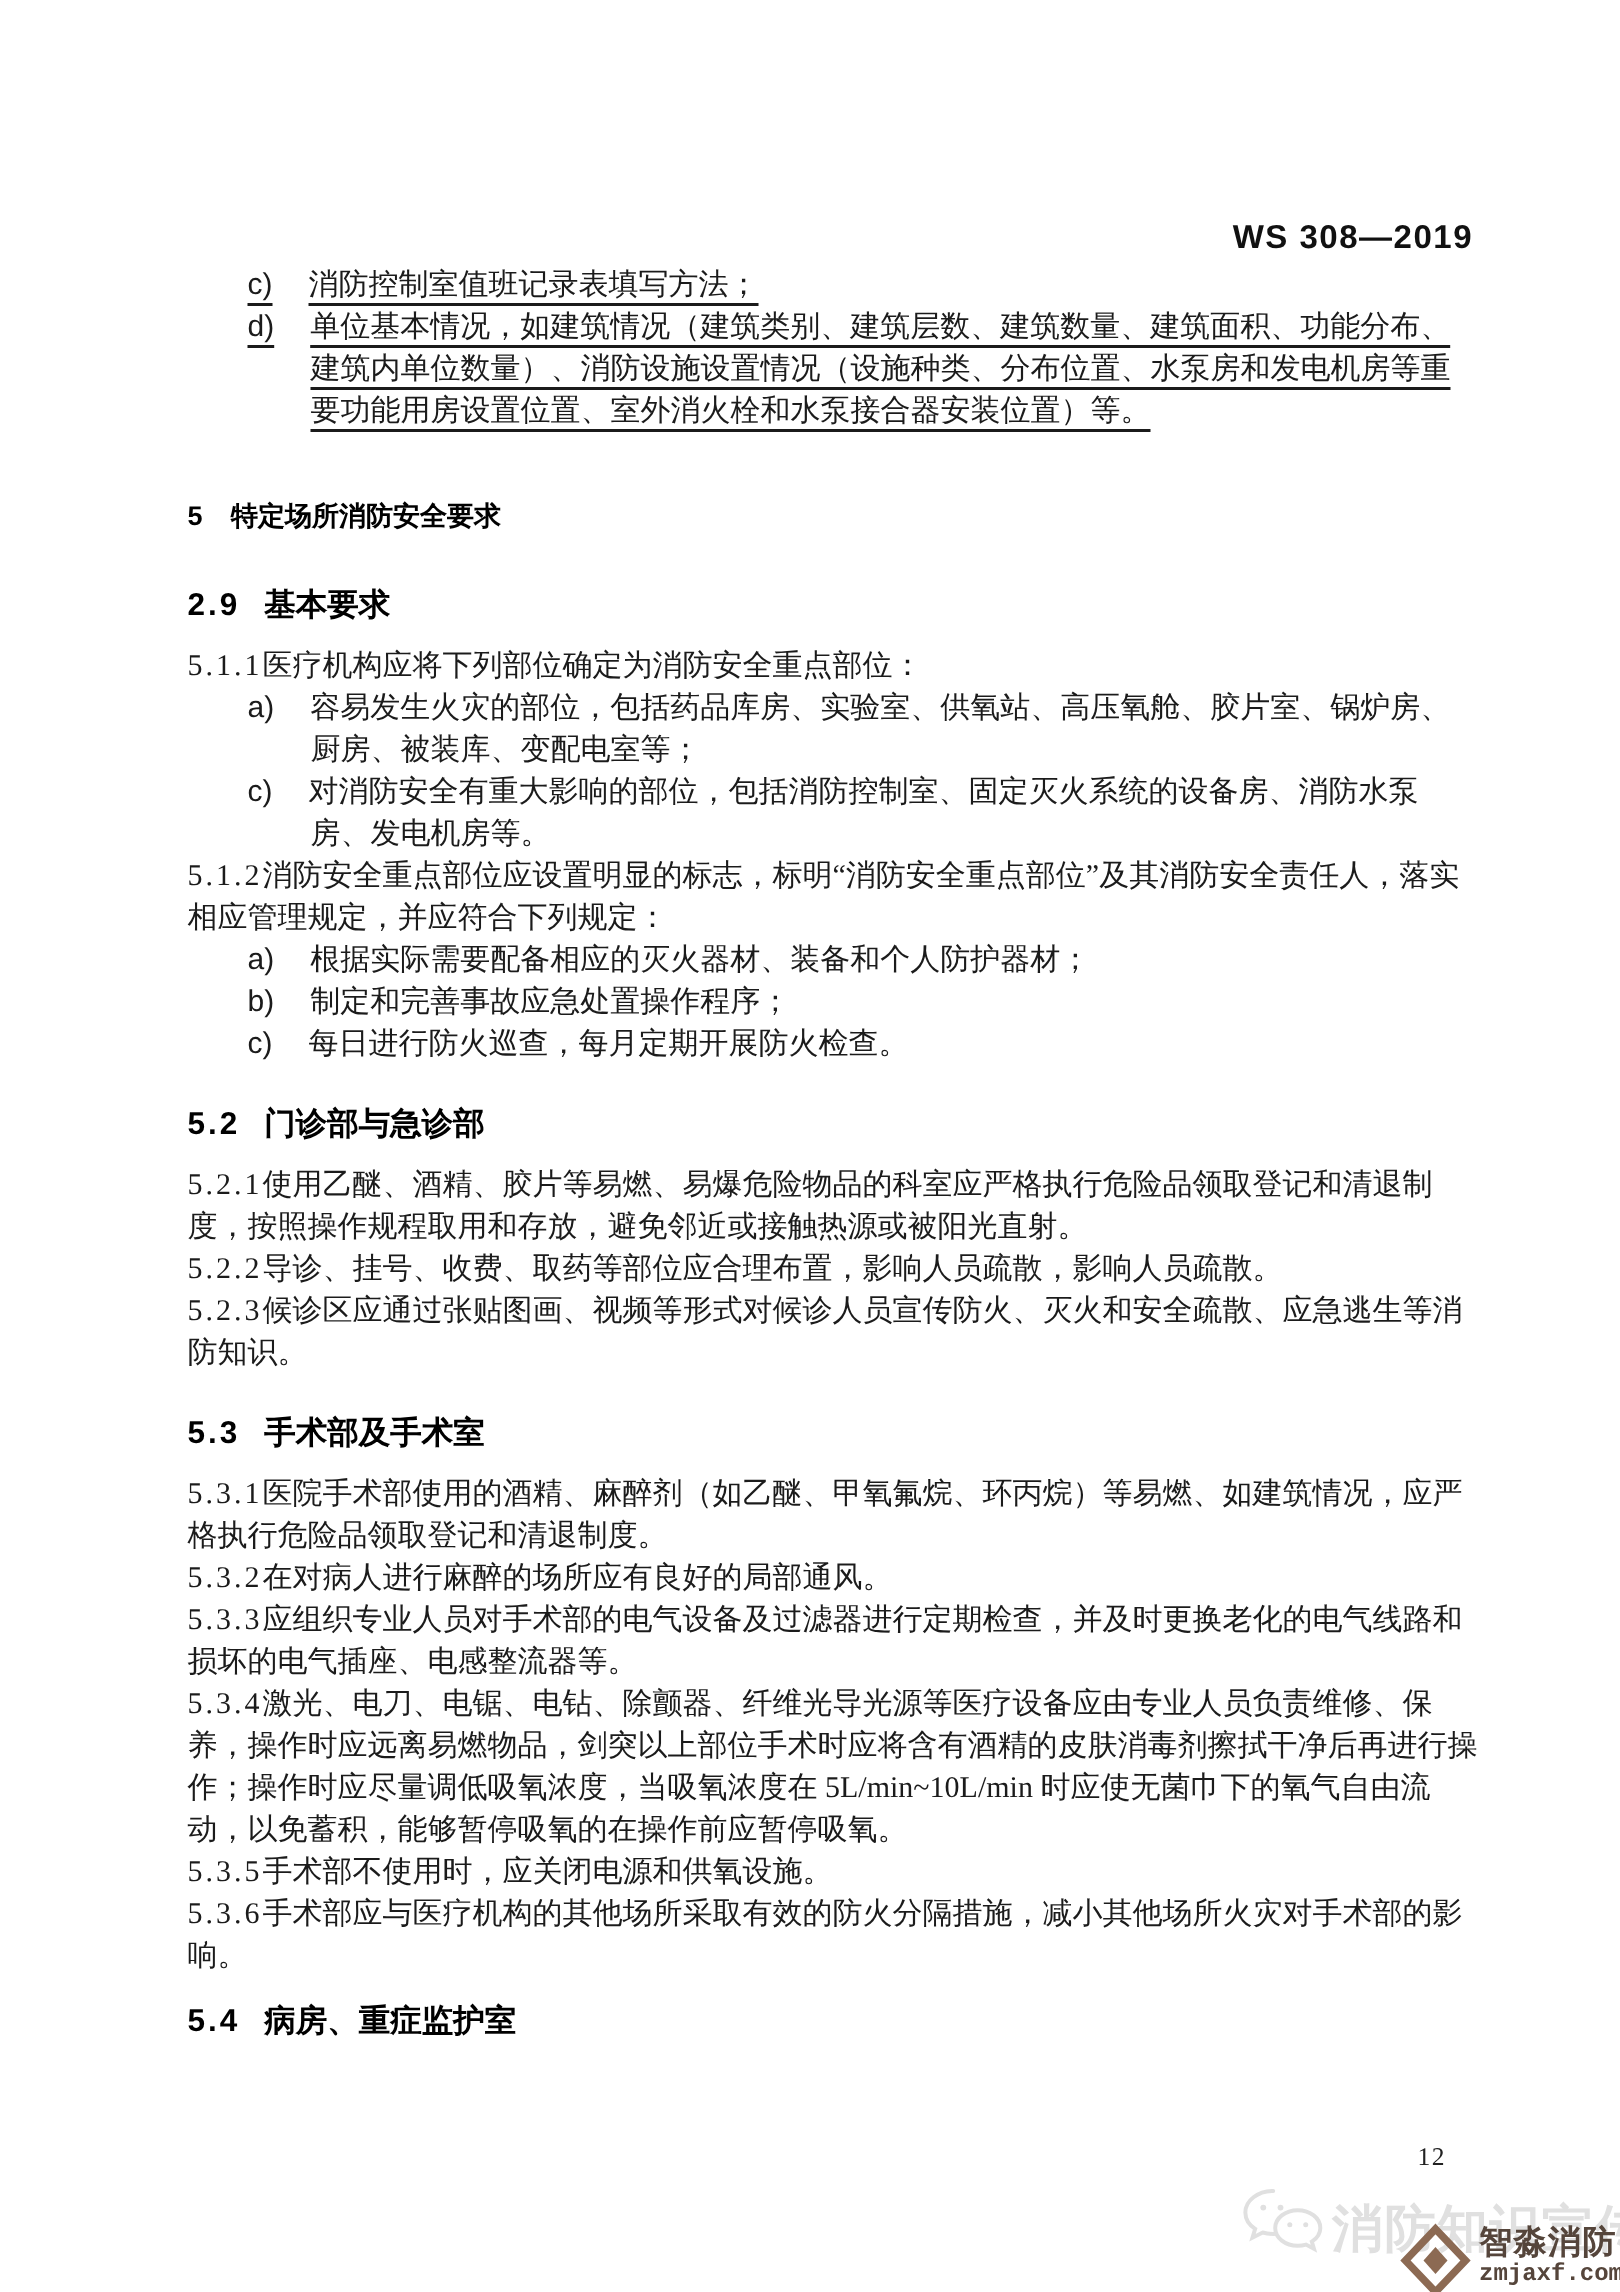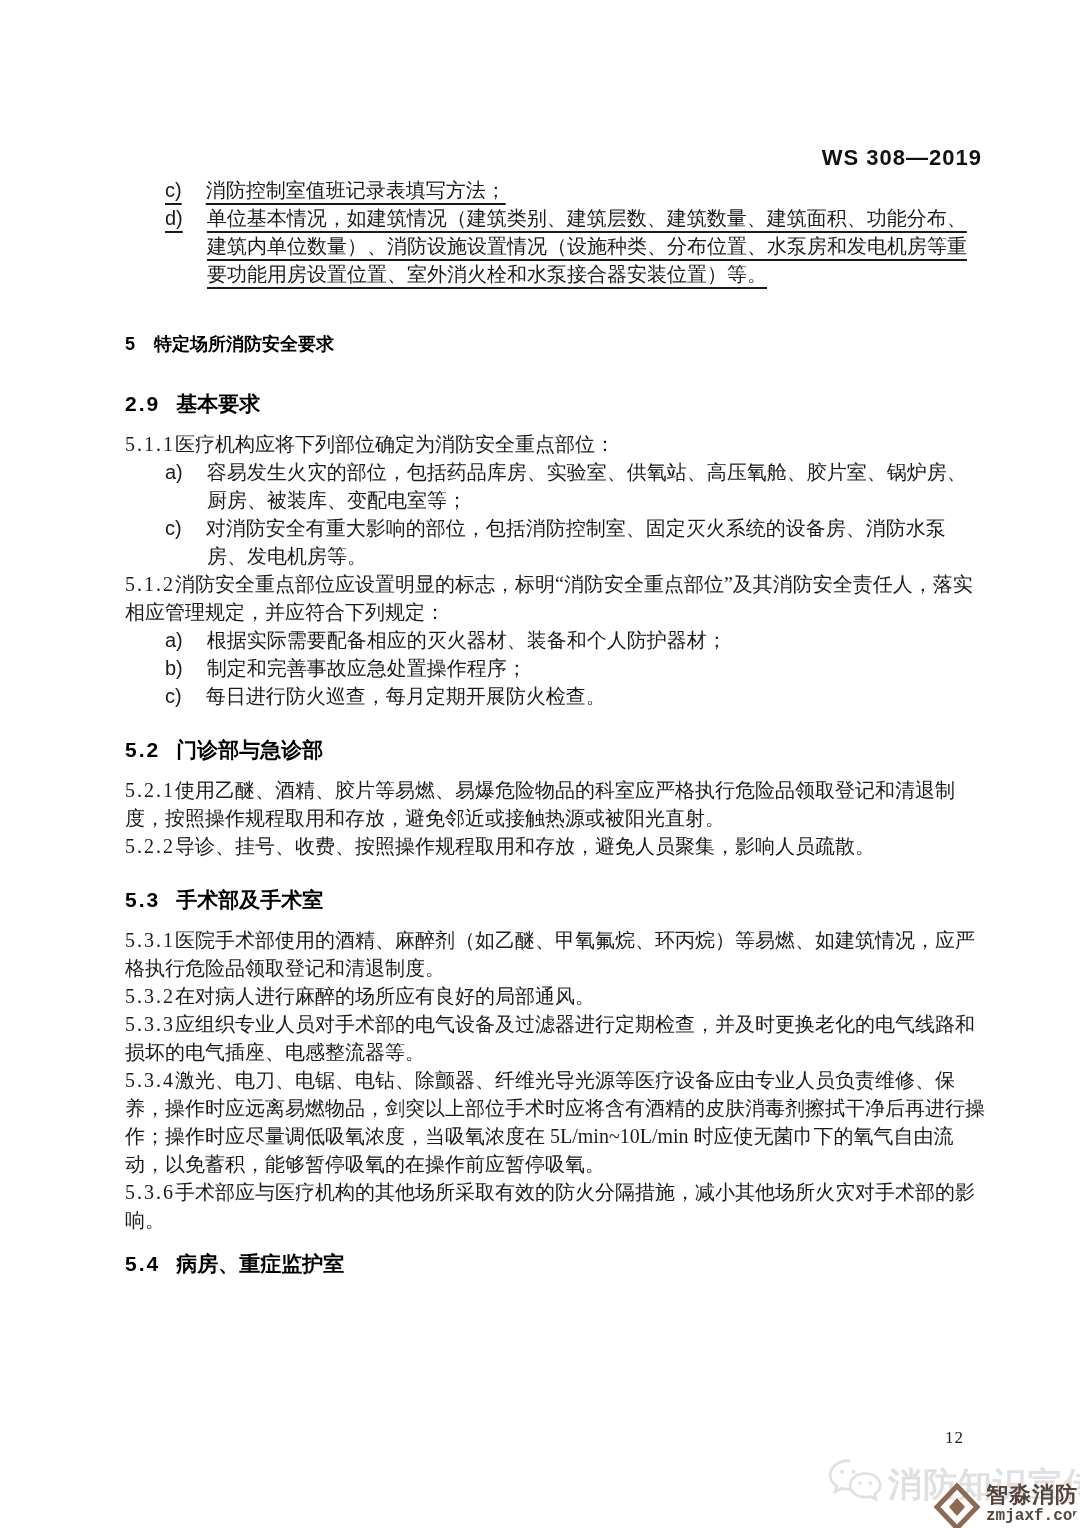--- a/index.html
+++ b/index.html
@@ -5,21 +5,20 @@
   * { margin:0; padding:0; box-sizing:border-box; }
   html,body { background:#ffffff; }
   .page {
     position:relative;
     width:1080px; height:1528px;
     margin:0 auto;
     background:#ffffff;
     overflow:hidden;
     color:#1b1b1b;
     font-family:"Liberation Serif","DejaVu Serif",serif;
-    border-radius:30px;
   }
   .std-header {
     position:absolute; top:145px; right:98px;
     font-family:"Liberation Sans","DejaVu Sans",sans-serif;
     font-weight:700; font-size:22px; letter-spacing:1px;
     color:#111;
   }
   .content {
     position:absolute; left:125px; top:176px; width:860px;
     font-size:20px; line-height:28px;
@@ -94,27 +93,29 @@
     <div class="li"><span class="mk">a)</span><span>容易发生火灾的部位，包括药品库房、实验室、供氧站、高压氧舱、胶片室、锅炉房、厨房、被装库、变配电室等；</span></div>
     <div class="li"><span class="mk">c)</span><span>对消防安全有重大影响的部位，包括消防控制室、固定灭火系统的设备房、消防水泵房、发电机房等。</span></div>
 
     <p class="para"><span class="pnum">5.1.2</span><span>消防安全重点部位应设置明显的标志，标明“消防安全重点部位”及其消防安全责任人，落实相应管理规定，并应符合下列规定：</span></p>
     <div class="li"><span class="mk">a)</span><span>根据实际需要配备相应的灭火器材、装备和个人防护器材；</span></div>
     <div class="li"><span class="mk">b)</span><span>制定和完善事故应急处置操作程序；</span></div>
     <div class="li"><span class="mk">c)</span><span>每日进行防火巡查，每月定期开展防火检查。</span></div>
 
     <div class="h2"><span class="hnum">5.2</span><span>门诊部与急诊部</span></div>
     <p class="para"><span class="pnum">5.2.1</span><span>使用乙醚、酒精、胶片等易燃、易爆危险物品的科室应严格执行危险品领取登记和清退制度，按照操作规程取用和存放，避免邻近或接触热源或被阳光直射。</span></p>
-    <p class="para"><span class="pnum">5.2.2</span><span>导诊、挂号、收费、按照操作规程取用和存放，避免人员聚集，影响人员疏散。</span></p>
+    <p class="para"><span class="pnum">5.2.2</span><span>导诊、挂号、收费、取药等部位应合理布置，影响人员疏散，影响人员疏散。</span></p>
+    <p class="para"><span class="pnum">5.2.3</span><span>候诊区应通过张贴图画、视频等形式对候诊人员宣传防火、灭火和安全疏散、应急逃生等消防知识。</span></p>
 
     <div class="h2"><span class="hnum">5.3</span><span>手术部及手术室</span></div>
     <p class="para"><span class="pnum">5.3.1</span><span>医院手术部使用的酒精、麻醉剂（如乙醚、甲氧氟烷、环丙烷）等易燃、如建筑情况，应严格执行危险品领取登记和清退制度。</span></p>
     <p class="para"><span class="pnum">5.3.2</span><span>在对病人进行麻醉的场所应有良好的局部通风。</span></p>
     <p class="para"><span class="pnum">5.3.3</span><span>应组织专业人员对手术部的电气设备及过滤器进行定期检查，并及时更换老化的电气线路和损坏的电气插座、电感整流器等。</span></p>
     <p class="para"><span class="pnum">5.3.4</span><span>激光、电刀、电锯、电钻、除颤器、纤维光导光源等医疗设备应由专业人员负责维修、保养，操作时应远离易燃物品，剑突以上部位手术时应将含有酒精的皮肤消毒剂擦拭干净后再进行操作；操作时应尽量调低吸氧浓度，当吸氧浓度在 5L/min~10L/min 时应使无菌巾下的氧气自由流动，以免蓄积，能够暂停吸氧的在操作前应暂停吸氧。</span></p>
+    <p class="para"><span class="pnum">5.3.5</span><span>手术部不使用时，应关闭电源和供氧设施。</span></p>
     <p class="para"><span class="pnum">5.3.6</span><span>手术部应与医疗机构的其他场所采取有效的防火分隔措施，减小其他场所火灾对手术部的影响。</span></p>
 
     <div class="h2 h2-tight"><span class="hnum">5.4</span><span>病房、重症监护室</span></div>
 
   </main>
 
   <div class="pageno">12</div>
 
   <div class="wm">
     <span>

